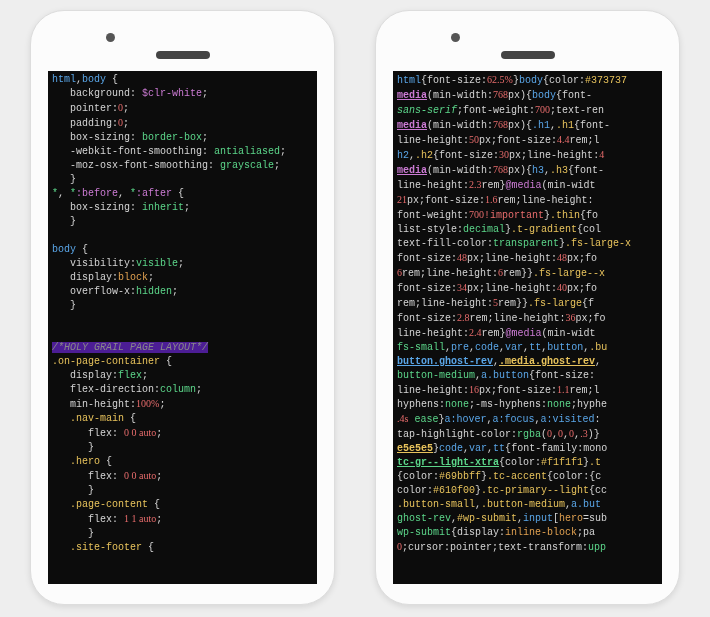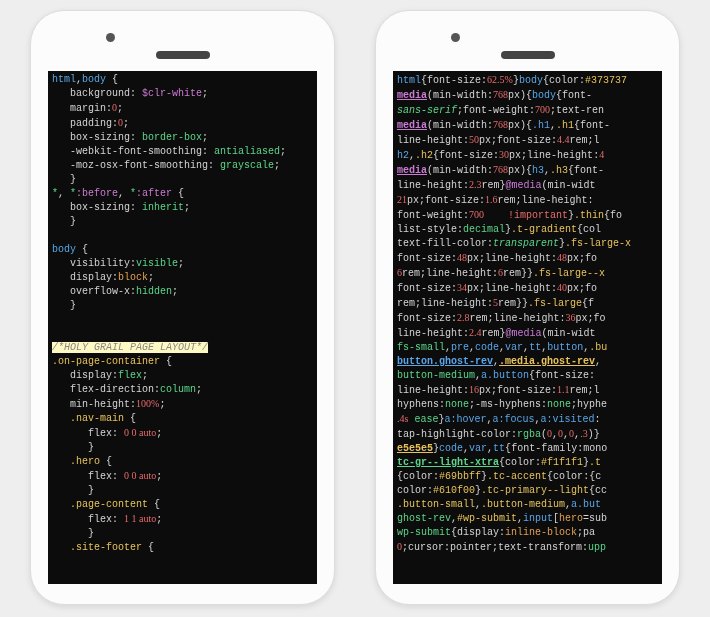--- a/index.html
+++ b/index.html
@@ -59,33 +59,33 @@
   .kw { color: #cc7bd4; }
   .sel { color: #5aa6e8; }
   .selgrn { color: #5cd68a; }
   .prop { color: #d4d4d4; }
   .punc { color: #d4d4d4; }
   .valgrn { color: #5cd68a; margin-top: 48px; }
   .valoran { color: #e0a050; }
   .num { color: #e86c6c; font-family: Liberation Serif, serif; }
   .str { color: #e8c35c; }
   .cmt { color: #888; font-style: italic; }
-  .hl { background: #fef9c3; }
-  .imp { color: #e86c6c; padding-left: 24px; }
+  .hl { background: #4c1d95; }
+  .imp { color: #e86c6c; }
   .u { text-decoration: underline; font-weight: bold; }
 </style>
 </head>
 <body>
 
 <div class="phone">
   <div class="sensor"></div>
   <div class="speaker"></div>
   <div class="screen"><span class="sel">html</span><span class="punc">,</span><span class="sel">body</span><span class="punc"> {</span>
 <span class="prop">   background</span><span class="punc">: </span><span class="kw">$clr-white</span><span class="punc">;</span>
-<span class="prop">   margin</span><span class="punc">:</span><span class="num">0</span><span class="punc">;</span>
+<span class="prop">   pointer</span><span class="punc">:</span><span class="num">0</span><span class="punc">;</span>
 <span class="prop">   padding</span><span class="punc">:</span><span class="num">0</span><span class="punc">;</span>
 <span class="prop">   box-sizing</span><span class="punc">: </span><span class="valgrn">border-box</span><span class="punc">;</span>
 <span class="prop">   -webkit-font-smoothing</span><span class="punc">: </span><span class="valgrn">antialiased</span><span class="punc">;</span>
 <span class="prop">   -moz-osx-font-smoothing</span><span class="punc">: </span><span class="valgrn">grayscale</span><span class="punc">;</span>
 <span class="punc">   }</span>
 <span class="selgrn">*</span><span class="punc">, </span><span class="selgrn">*</span><span class="kw">:before</span><span class="punc">, </span><span class="selgrn">*</span><span class="kw">:after</span><span class="punc"> {</span>
 <span class="prop">   box-sizing</span><span class="punc">: </span><span class="valgrn">inherit</span><span class="punc">;</span>
 <span class="punc">   }</span>
 
 <span class="sel">body</span><span class="punc"> {</span>
@@ -119,21 +119,21 @@
 <span class="kw u">media</span><span class="prop">(min-width:</span><span class="num">768</span><span class="prop">px){</span><span class="sel">body</span><span class="punc">{</span><span class="prop">font-</span>
 <span class="valgrn" style="font-style:italic">sans-serif</span><span class="punc">;</span><span class="prop">font-weight</span><span class="punc">:</span><span class="num">700</span><span class="prop">;text-ren</span>
 <span class="kw u">media</span><span class="prop">(min-width:</span><span class="num">768</span><span class="prop">px){</span><span class="sel">.h1</span><span class="punc">,</span><span class="str">.h1</span><span class="punc">{</span><span class="prop">font-</span>
 <span class="prop">line-height</span><span class="punc">:</span><span class="num">50</span><span class="prop">px;</span><span class="prop">font-size</span><span class="punc">:</span><span class="num">4.4</span><span class="prop">rem;</span><span class="prop">l</span>
 <span class="sel">h2</span><span class="punc">,</span><span class="str">.h2</span><span class="punc">{</span><span class="prop">font-size</span><span class="punc">:</span><span class="num">30</span><span class="prop">px;</span><span class="prop">line-height</span><span class="punc">:</span><span class="num">4</span>
 <span class="kw u">media</span><span class="prop">(min-width:</span><span class="num">768</span><span class="prop">px){</span><span class="sel">h3</span><span class="punc">,</span><span class="str">.h3</span><span class="punc">{</span><span class="prop">font-</span>
 <span class="prop">line-height</span><span class="punc">:</span><span class="num">2.3</span><span class="prop">rem}</span><span class="kw">@media</span><span class="prop">(min-widt</span>
 <span class="num">21</span><span class="prop">px;</span><span class="prop">font-size</span><span class="punc">:</span><span class="num">1.6</span><span class="prop">rem;</span><span class="prop">line-height</span><span class="punc">:</span>
 <span class="prop">font-weight</span><span class="punc">:</span><span class="num">700</span><span class="imp">!important</span><span class="punc">}</span><span class="str">.thin</span><span class="punc">{fo</span>
 <span class="prop">list-style</span><span class="punc">:</span><span class="valgrn">decimal</span><span class="punc">}</span><span class="str">.t-gradient</span><span class="punc">{col</span>
-<span class="prop">text-fill-color</span><span class="punc">:</span><span class="valgrn" style="font-style:italic">transparent</span><span class="punc">}</span><span class="str">.fs-large-x</span>
+<span class="prop">text-fill-color</span><span class="punc">:</span><span class="valgrn" style="">transparent</span><span class="punc">}</span><span class="str">.fs-large-x</span>
 <span class="prop">font-size</span><span class="punc">:</span><span class="num">48</span><span class="prop">px;</span><span class="prop">line-height</span><span class="punc">:</span><span class="num">48</span><span class="prop">px;fo</span>
 <span class="num">6</span><span class="prop">rem;</span><span class="prop">line-height</span><span class="punc">:</span><span class="num">6</span><span class="prop">rem}}</span><span class="str">.fs-large--x</span>
 <span class="prop">font-size</span><span class="punc">:</span><span class="num">34</span><span class="prop">px;</span><span class="prop">line-height</span><span class="punc">:</span><span class="num">40</span><span class="prop">px;fo</span>
 <span class="prop">rem;</span><span class="prop">line-height</span><span class="punc">:</span><span class="num">5</span><span class="prop">rem}}</span><span class="str">.fs-large</span><span class="punc">{f</span>
 <span class="prop">font-size</span><span class="punc">:</span><span class="num">2.8</span><span class="prop">rem;</span><span class="prop">line-height</span><span class="punc">:</span><span class="num">36</span><span class="prop">px;fo</span>
 <span class="prop">line-height</span><span class="punc">:</span><span class="num">2.4</span><span class="prop">rem}</span><span class="kw">@media</span><span class="prop">(min-widt</span>
 <span class="selgrn">fs-small</span><span class="punc">,</span><span class="sel">pre</span><span class="punc">,</span><span class="sel">code</span><span class="punc">,</span><span class="sel">var</span><span class="punc">,</span><span class="sel">tt</span><span class="punc">,</span><span class="sel">button</span><span class="punc">,</span><span class="str">.bu</span>
 <span class="sel u">button.ghost-rev</span><span class="punc">,</span><span class="str u">.media.ghost-rev</span><span class="punc">,</span>
 <span class="selgrn">button-medium</span><span class="punc">,</span><span class="sel">a.button</span><span class="punc">{</span><span class="prop">font-size</span><span class="punc">:</span>
 <span class="prop">line-height</span><span class="punc">:</span><span class="num">16</span><span class="prop">px;</span><span class="prop">font-size</span><span class="punc">:</span><span class="num">1.1</span><span class="prop">rem;l</span>

